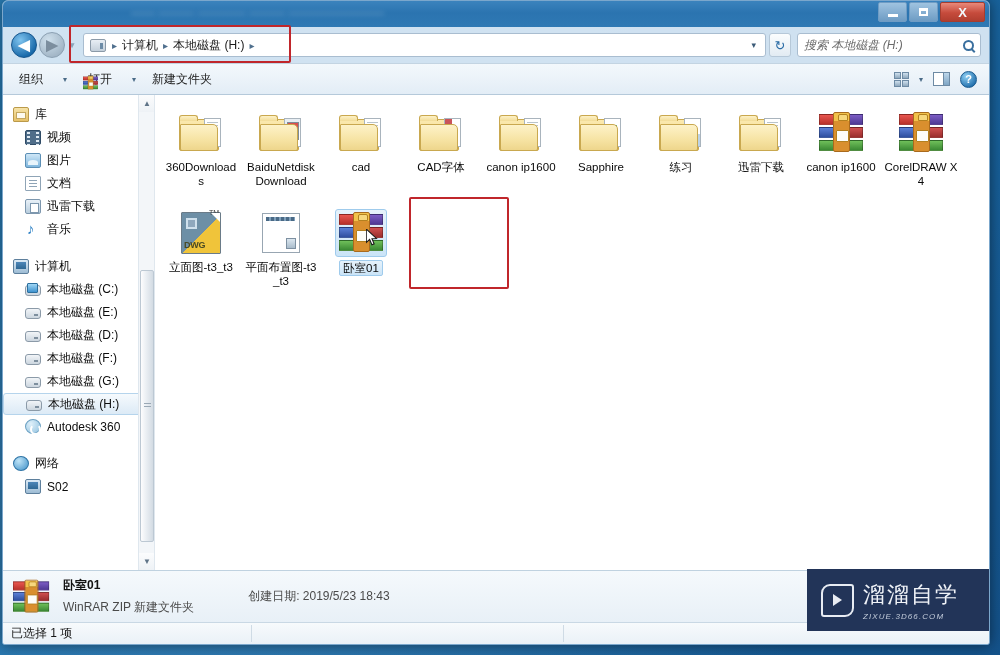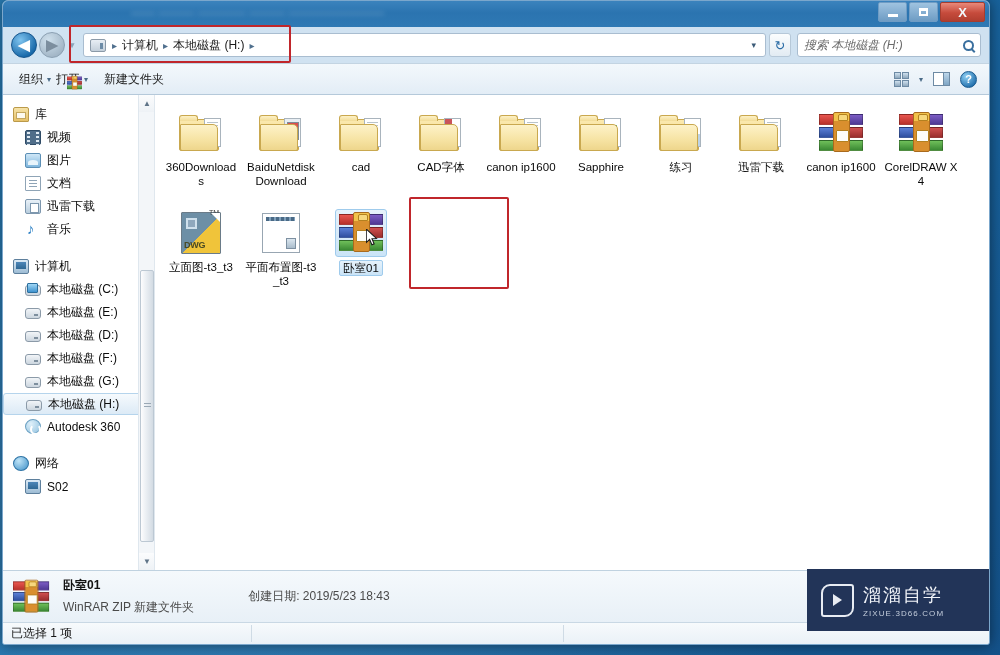--- a/index.html
+++ b/index.html
@@ -109,21 +109,21 @@
   .mag { width:11px;height:11px;border:2px solid #3a6f9e;border-radius:50%;position:relative;}
   .mag::after{content:"";position:absolute;width:2px;height:5px;background:#3a6f9e;transform:rotate(-45deg);right:-2px;bottom:-4px;}
 
   
   #toolbar {
     height: 32px; background: linear-gradient(to bottom,#f3f8fc,#e3edf6);
     border-top: 1px solid #c3d4e2; border-bottom: 1px solid #b5c9da;
     display: flex; align-items: center; padding: 0 8px;
     font-size: 12px; color: #1c1c1c;
   }
-  .tb-item { display:flex; align-items:center; gap:4px; padding: 3px 8px; border-radius:3px; white-space:nowrap;}
+  .tb-item { display:flex; align-items:center; gap:20px; padding: 3px 8px; border-radius:3px; white-space:nowrap;}
   .caret { font-size: 8px; color:#4a6b87; }
   .tb-right { margin-left:auto; display:flex; align-items:center; gap:10px; padding-right:4px; }
   .view-icon { width:15px;height:15px;display:grid;grid-template-columns:1fr 1fr;grid-template-rows:1fr 1fr;gap:1px;}
   .view-icon i{background:#8fa8bd;border:1px solid #5d7governance;}
   .view-icon i{background:linear-gradient(to bottom,#cfe0ee,#8fa8bd);border:1px solid #6d8aa4;}
   .pane-icon { width:17px;height:14px;border:1px solid #6d8aa4;display:flex;background:#fff;}
   .pane-icon span{width:6px;background:linear-gradient(to bottom,#bcd6ea,#7fa5c4);border-left:1px solid #6d8aa4;margin-left:auto;}
   .help-icon {
     width:17px;height:17px;border-radius:50%;
     background: radial-gradient(circle at 35% 30%,#8fd0f5,#1f6ca9 80%);
@@ -321,22 +321,22 @@
   
   #watermark {
     position:absolute; right:0px; top:-2px; width:182px; height:62px;
     background:#223458; display:flex; align-items:center; gap:9px; padding-left:14px;
     z-index: 30;
   }
   #wm-logo{width:33px;height:33px;border:2.5px solid #e8ecf3;border-radius:9px 3px 9px 3px;
     display:flex;align-items:center;justify-content:center;}
   #wm-logo::after{content:"";border-style:solid;border-width:6px 0 6px 9px;border-color:transparent transparent transparent #e8ecf3;}
   #wm-txt{display:flex;flex-direction:column;gap:2px;}
-  #wm-cn{color:#f0f3f8;font-size:18px;letter-spacing:2px;}
-  #wm-en{color:#c3ccdb;font-size:8px;letter-spacing:1.1px;}
+  #wm-cn{color:#f0f3f8;font-size:22px;letter-spacing:2px;}
+  #wm-en{color:#c3ccdb;font-size:8px;letter-spacing:1.1px;font-style:italic;}
 
   
   #statusbar {
     height: 22px; background: linear-gradient(to bottom,#f7fafc,#eaf1f7);
     border-top: 1px solid #c9d8e4;
     display:flex; align-items:center; padding-left: 8px;
     font-size: 12px; color:#161616; position:relative;
   }
   #statusbar .divider{position:absolute;left:248px;top:2px;bottom:2px;width:1px;background:#cfdbe5;}
   #statusbar .divider2{position:absolute;left:560px;top:2px;bottom:2px;width:1px;background:#cfdbe5;}

